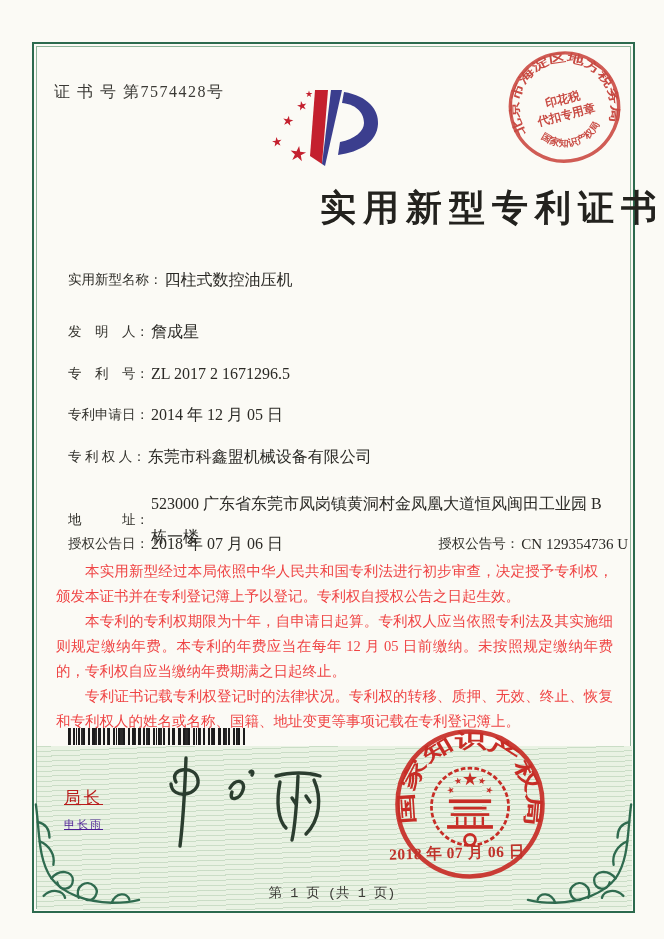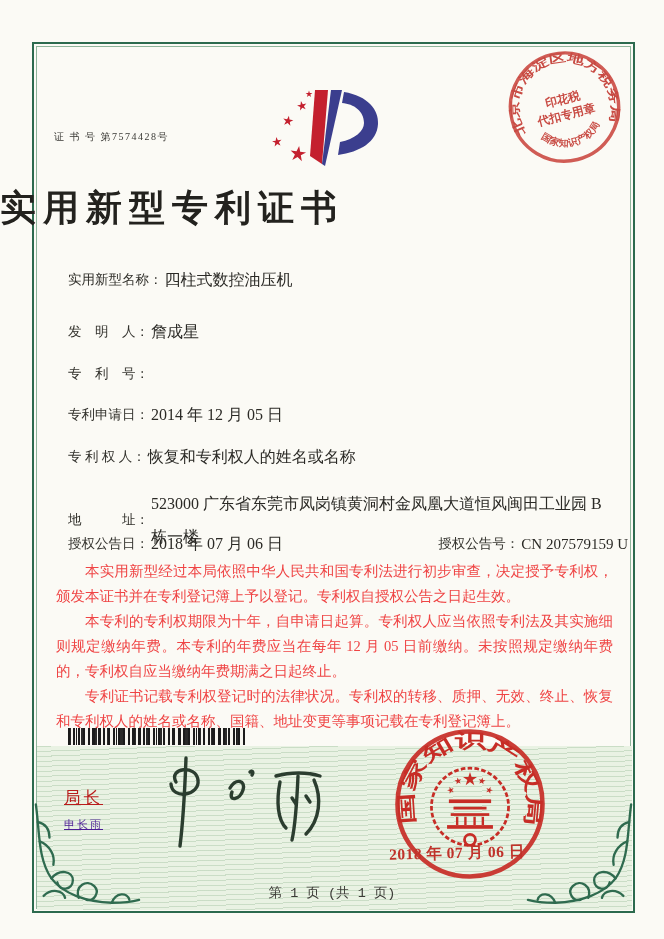--- a/index.html
+++ b/index.html
@@ -8,23 +8,23 @@
     background:#fbfaf5;
     font-family:"Liberation Serif","DejaVu Serif",serif;
     color:#2e2d29;
   }
   .abs{position:absolute;}
   
   .frame-outer{position:absolute;left:32px;top:42px;right:29px;bottom:26px;
     border:2px solid #2c6a4e;}
   .frame-inner{position:absolute;left:2px;top:2px;right:2px;bottom:2px;
     border:1px solid #8fb59b;}
-  .cert-no{left:54px;top:82px;font-size:10px;letter-spacing:1.5px;color:#3a3935;margin-top:48px;}
+  .cert-no{left:54px;top:82px;font-size:16px;letter-spacing:1.5px;color:#3a3935;}
   .logo{left:252px;top:84px;}
-  .title{left:0;right:0;top:184px;text-align:left;font-size:36px;font-weight:bold;
+  .title{left:0;right:0;top:184px;text-align:right;font-size:36px;font-weight:bold;
     letter-spacing:7px;color:#23221e;}
   .tax-stamp{left:506px;top:48px;transform:rotate(-14deg);opacity:.92;}
   
   .frow{position:absolute;left:68px;width:556px;display:flex;align-items:center;line-height:22px;}
   .flabel{flex:0 0 auto;font-size:13.5px;color:#33322d;white-space:pre;}
   .fvalue{font-size:16px;color:#2b2a26;margin-left:2px;}
   .addr .fvalue{width:452px;line-height:33px;}
   .grow{justify-content:space-between;width:560px;}
   .gpart{display:flex;}
   .paras{position:absolute;left:56px;top:559px;width:557px;font-size:14.5px;
@@ -106,41 +106,42 @@
   <div class="frow" style="top:269px">
     <span class="flabel">实用新型名称：</span>
     <span class="fvalue">四柱式数控油压机</span>
   </div>
   <div class="frow" style="top:321px">
     <span class="flabel">发　明　人：</span>
     <span class="fvalue">詹成星</span>
   </div>
   <div class="frow" style="top:363px">
     <span class="flabel">专　利　号：</span>
+    <span class="fvalue">ZL 2017 2 1671296.5</span>
   </div>
   <div class="frow" style="top:404px">
     <span class="flabel">专利申请日：</span>
     <span class="fvalue">2014 年 12 月 05 日</span>
   </div>
   <div class="frow" style="top:446px">
     <span class="flabel">专 利 权 人：</span>
-    <span class="fvalue">恢复和专利权人的姓名或名称</span>
+    <span class="fvalue">东莞市科鑫盟机械设备有限公司</span>
   </div>
   <div class="frow addr" style="top:487px">
     <span class="flabel">地　　　址：</span>
     <span class="fvalue">523000 广东省东莞市凤岗镇黄洞村金凤凰大道恒风闽田工业园 B 栋一楼</span>
   </div>
   <div class="frow grow" style="top:533px">
     <span class="gpart">
       <span class="flabel">授权公告日：</span>
       <span class="fvalue">2018 年 07 月 06 日</span>
     </span>
     <span class="gpart">
       <span class="flabel">授权公告号：</span>
-      <span class="fvalue" style="font-size:15px">CN 207579159 U</span>
+      <span class="fvalue" style="font-size:15px">CN 129354736 U</span>
     </span>
   </div>
 
   <div class="paras">
     <p>本实用新型经过本局依照中华人民共和国专利法进行初步审查，决定授予专利权，颁发本证书并在专利登记簿上予以登记。专利权自授权公告之日起生效。</p>
     <p>本专利的专利权期限为十年，自申请日起算。专利权人应当依照专利法及其实施细则规定缴纳年费。本专利的年费应当在每年 12 月 05 日前缴纳。未按照规定缴纳年费的，专利权自应当缴纳年费期满之日起终止。</p>
     <p>专利证书记载专利权登记时的法律状况。专利权的转移、质押、无效、终止、恢复和专利权人的姓名或名称、国籍、地址变更等事项记载在专利登记簿上。</p>
   </div>
 
   <div class="abs barcode"></div>

